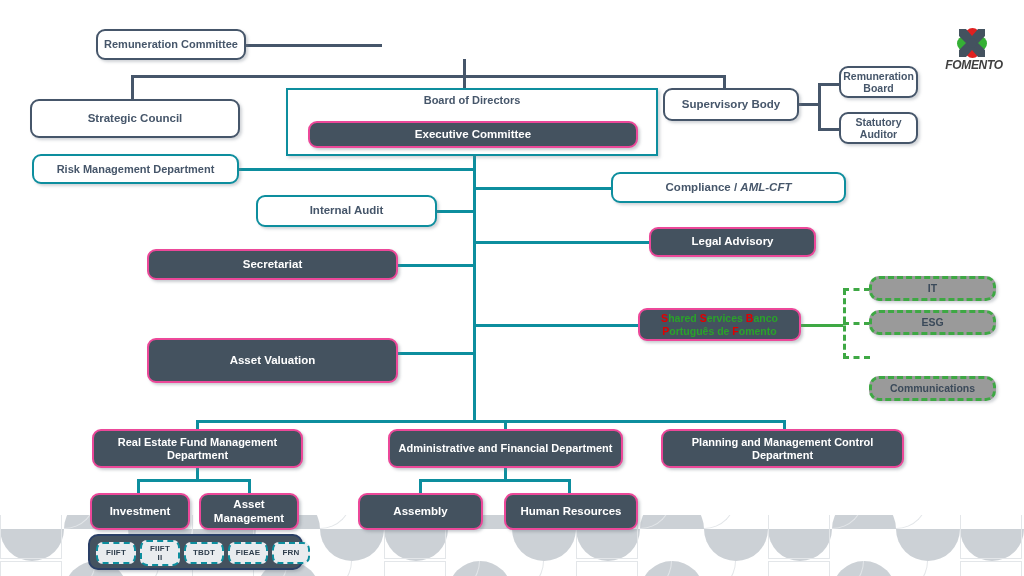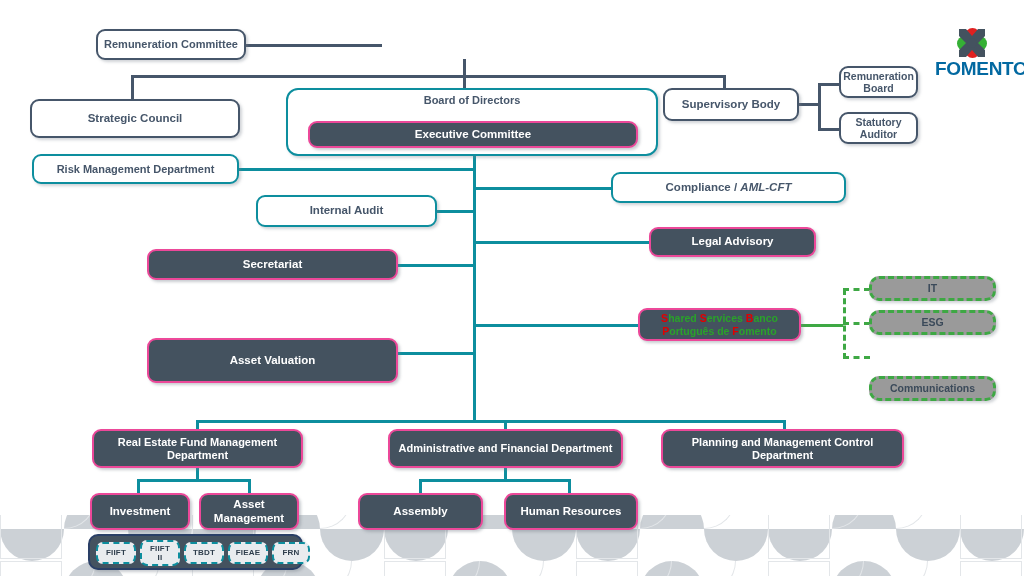--- a/index.html
+++ b/index.html
@@ -83,38 +83,38 @@
   }
   
   .n-chipbox{
     position:absolute;z-index:2;box-sizing:border-box;
     background:#44525f;border:2px solid #2a3f66;border-radius:10px;
     box-shadow:2px 2px 3px rgba(120,130,140,.4);
   }
   
   .n-wrap{
     position:absolute;z-index:2;box-sizing:border-box;
-    background:#ffffff;border:2.5px solid #0d8e9e;border-radius:12px;
+    background:#ffffff;border:2.5px solid #0d8e9e;border-radius:0;
     box-shadow:2px 2px 3px rgba(120,130,140,.35);
   }
   .wrap-title{
     position:absolute;left:0;right:0;top:4px;text-align:center;
     font-weight:bold;font-size:11px;color:#46566a;
   }
 
   
   .ss-text{font-size:10.5px;font-weight:bold;line-height:1.2;color:#2aa22a;}
   .ss-text .cap{color:#e00000;}
 
   
   .logo{position:absolute;z-index:4;}
   .logo-mark{position:absolute;left:22px;top:0;width:30px;height:30px;}
   .logo-word{
     position:absolute;left:0;top:30px;width:78px;text-align:center;
-    font-size:19px;font-weight:bold;color:#0369a1;letter-spacing:-.3px;
+    font-size:12px;font-weight:bold;color:#404040;letter-spacing:-.3px;font-style:italic;
   }
   .lm-circle{position:absolute;width:15px;height:15px;border-radius:50%;}
   .lm-red{background:#e02020;}
   .lm-green{background:#35b035;}
   .lm-x{position:absolute;left:0;top:0;width:30px;height:30px;}
 </style>
 </head>
 <body>
 
 <div id="stage">

